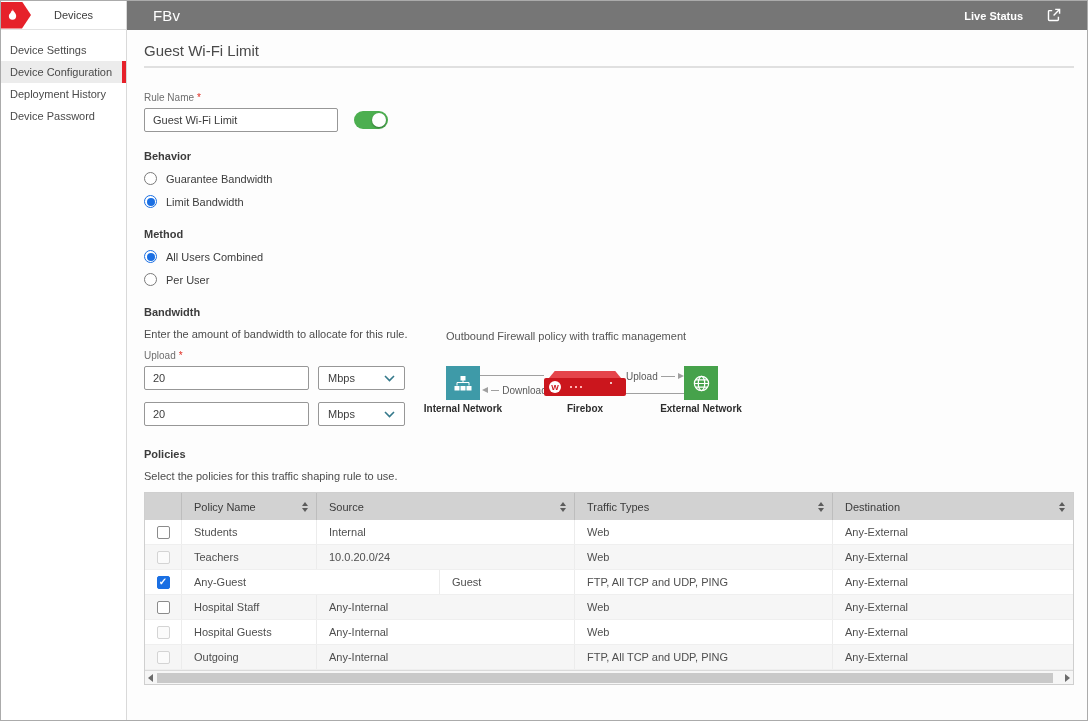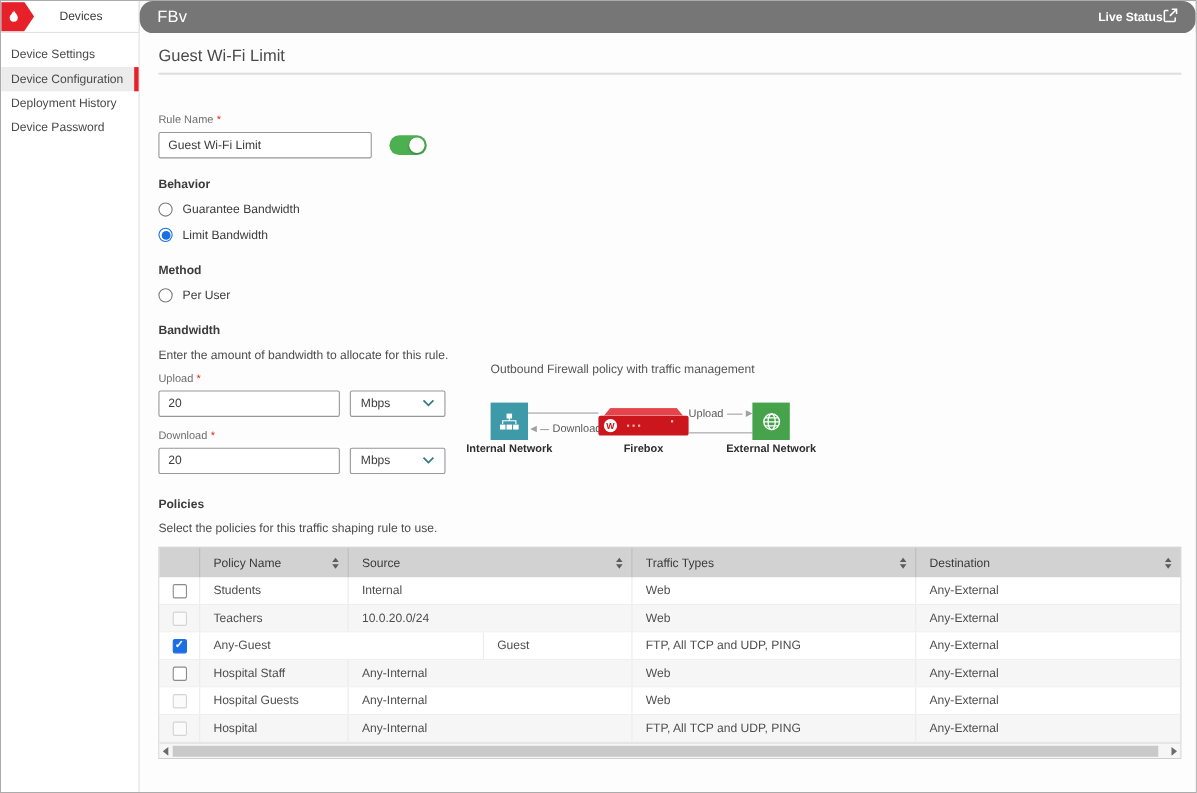--- a/index.html
+++ b/index.html
@@ -14,28 +14,28 @@
   .brand { height:29px; border-bottom:1px solid #e2e2e2; display:flex; align-items:center; cursor:pointer;gap:12px; }
   .brand-logo { width:30px; height:27px; background:#e6212a; flex:none;
     clip-path:polygon(0 0,70% 0,100% 50%,70% 100%,0 100%);
     display:flex; align-items:center; padding-left:6px; }
   .brand-label { font-size:11px; color:#3c3c3c; margin-left:11px; }
   .side-nav { padding-top:9px; }
   .side-item { height:22px; line-height:22px; padding-left:9px; font-size:11px; color:#4a4a4a; cursor:pointer; position:relative; white-space:nowrap; }
   .side-item.active { background:#ececec; }
   .side-item.active::after { content:""; position:absolute; right:0; top:0; bottom:0; width:4px; background:#e6212a; }
   
-  .topbar { position:absolute; left:126px; right:0; top:0; height:29px; background:#767676; display:flex; align-items:center; padding:0 16px;border-radius:12px; }
+  .topbar { position:absolute; left:126px; right:0; top:0; height:29px; background:#767676; display:flex; align-items:center; padding:0 26px; }
   .topbar-title { color:#fff; font-size:15px; letter-spacing:.2px; }
-  .live-status { margin-left:auto; display:flex; align-items:center; gap:0; color:#fff; font-size:11px; font-weight:bold; cursor:pointer; }
+  .live-status { margin-left:auto; display:flex; align-items:center; gap:24px; color:#fff; font-size:11px; font-weight:bold; cursor:pointer; }
   
   .main { position:absolute; left:126px; top:29px; right:0; bottom:0; background:#fdfdfd; padding:13px 15px 0 17px; overflow:hidden; }
   .page-title { font-size:15px; font-weight:400; color:#4a4a4a; line-height:16px; }
   .title-divider { width:930px; height:2px; background:#e0e0e0; margin-top:7px; }
-  .field-rule { margin-top:36px; }
+  .field-rule { margin-top:24px; }
   .field-label { font-size:10px; color:#6e6e6e; margin-bottom:5px; }
   .req { color:#e02b20; margin-left:3px; }
   .text-input { height:24px; border:1px solid #979797; border-radius:2px; padding:0 8px; font-size:11px; color:#3c3c3c; font-family:inherit; background:#fff; }
   .rule-input { width:194px; }
   .bw-input { width:165px; }
   .rule-row { display:flex; align-items:center; }
   .toggle { width:34px; height:18px; border-radius:9px; background:#4caf50; position:relative; margin-left:16px; cursor:pointer; flex:none; }
   .toggle::after { content:""; position:absolute; width:14px; height:14px; border-radius:50%; background:#fff; top:2px; right:2px; box-shadow:0 1px 2px rgba(0,0,0,.35); }
   .sec-heading { font-size:11px; font-weight:bold; color:#3c3c3c; margin-top:18px; }
   .sec-heading.mt20 { margin-top:20px; }
@@ -158,20 +158,24 @@
       </div>
       <div class="radio-row">
         <span class="radio sel"></span>
         <span class="radio-label">Limit Bandwidth</span>
       </div>
     </div>
 
   <h2 class="sec-heading mt20">Method</h2>
   <div class="radio-group" id="method-group">
       <div class="radio-row">
+        <span class="radio sel"></span>
+        <span class="radio-label">All Users Combined</span>
+      </div>
+      <div class="radio-row">
         <span class="radio"></span>
         <span class="radio-label">Per User</span>
       </div>
     </div>
 
   <h2 class="sec-heading mt20">Bandwidth</h2>
   <p class="desc">Enter the amount of bandwidth to allocate for this rule.</p>
 
   <div class="bw-field">
     <div class="field-label">
@@ -184,23 +188,20 @@
         <span>
           <svg width="11" height="7" viewBox="0 0 11 7" fill="none" stroke="#35798b" stroke-width="1.6">
               <path d="M1 1l4.5 4.5L10 1"></path>
             </svg>
         </span>
       </div>
     </div>
   </div>
 
   <div class="bw-field">
-    <div class="field-label">
-      <span>Download</span><span class="req">*</span>
-    </div>
     <div class="bw-row">
       <input class="text-input bw-input" value="20" style="">
       <div class="select">
         <span>Mbps</span>
         <span>
           <svg width="11" height="7" viewBox="0 0 11 7" fill="none" stroke="#35798b" stroke-width="1.6">
               <path d="M1 1l4.5 4.5L10 1"></path>
             </svg>
         </span>
       </div>
@@ -328,21 +329,21 @@
             </div>
             <div class="td td-name">Hospital Guests</div>
             <div class="td td-source">Any-Internal</div>
             <div class="td td-traffic">Web</div>
             <div class="td td-dest">Any-External</div>
           </div>
           <div class="tr alt">
             <div class="td td-cb">
               <span class="cb disabled"></span>
             </div>
-            <div class="td td-name">Hospital</div>
+            <div class="td td-name">Outgoing</div>
             <div class="td td-source">Any-Internal</div>
             <div class="td td-traffic">FTP, All TCP and UDP, PING</div>
             <div class="td td-dest">Any-External</div>
           </div>
         </div>
       <div class="t-scroll">
         <span class="sarrow-left"></span>
         <div class="sthumb"></div>
         <span class="sarrow-right"></span>
       </div>

